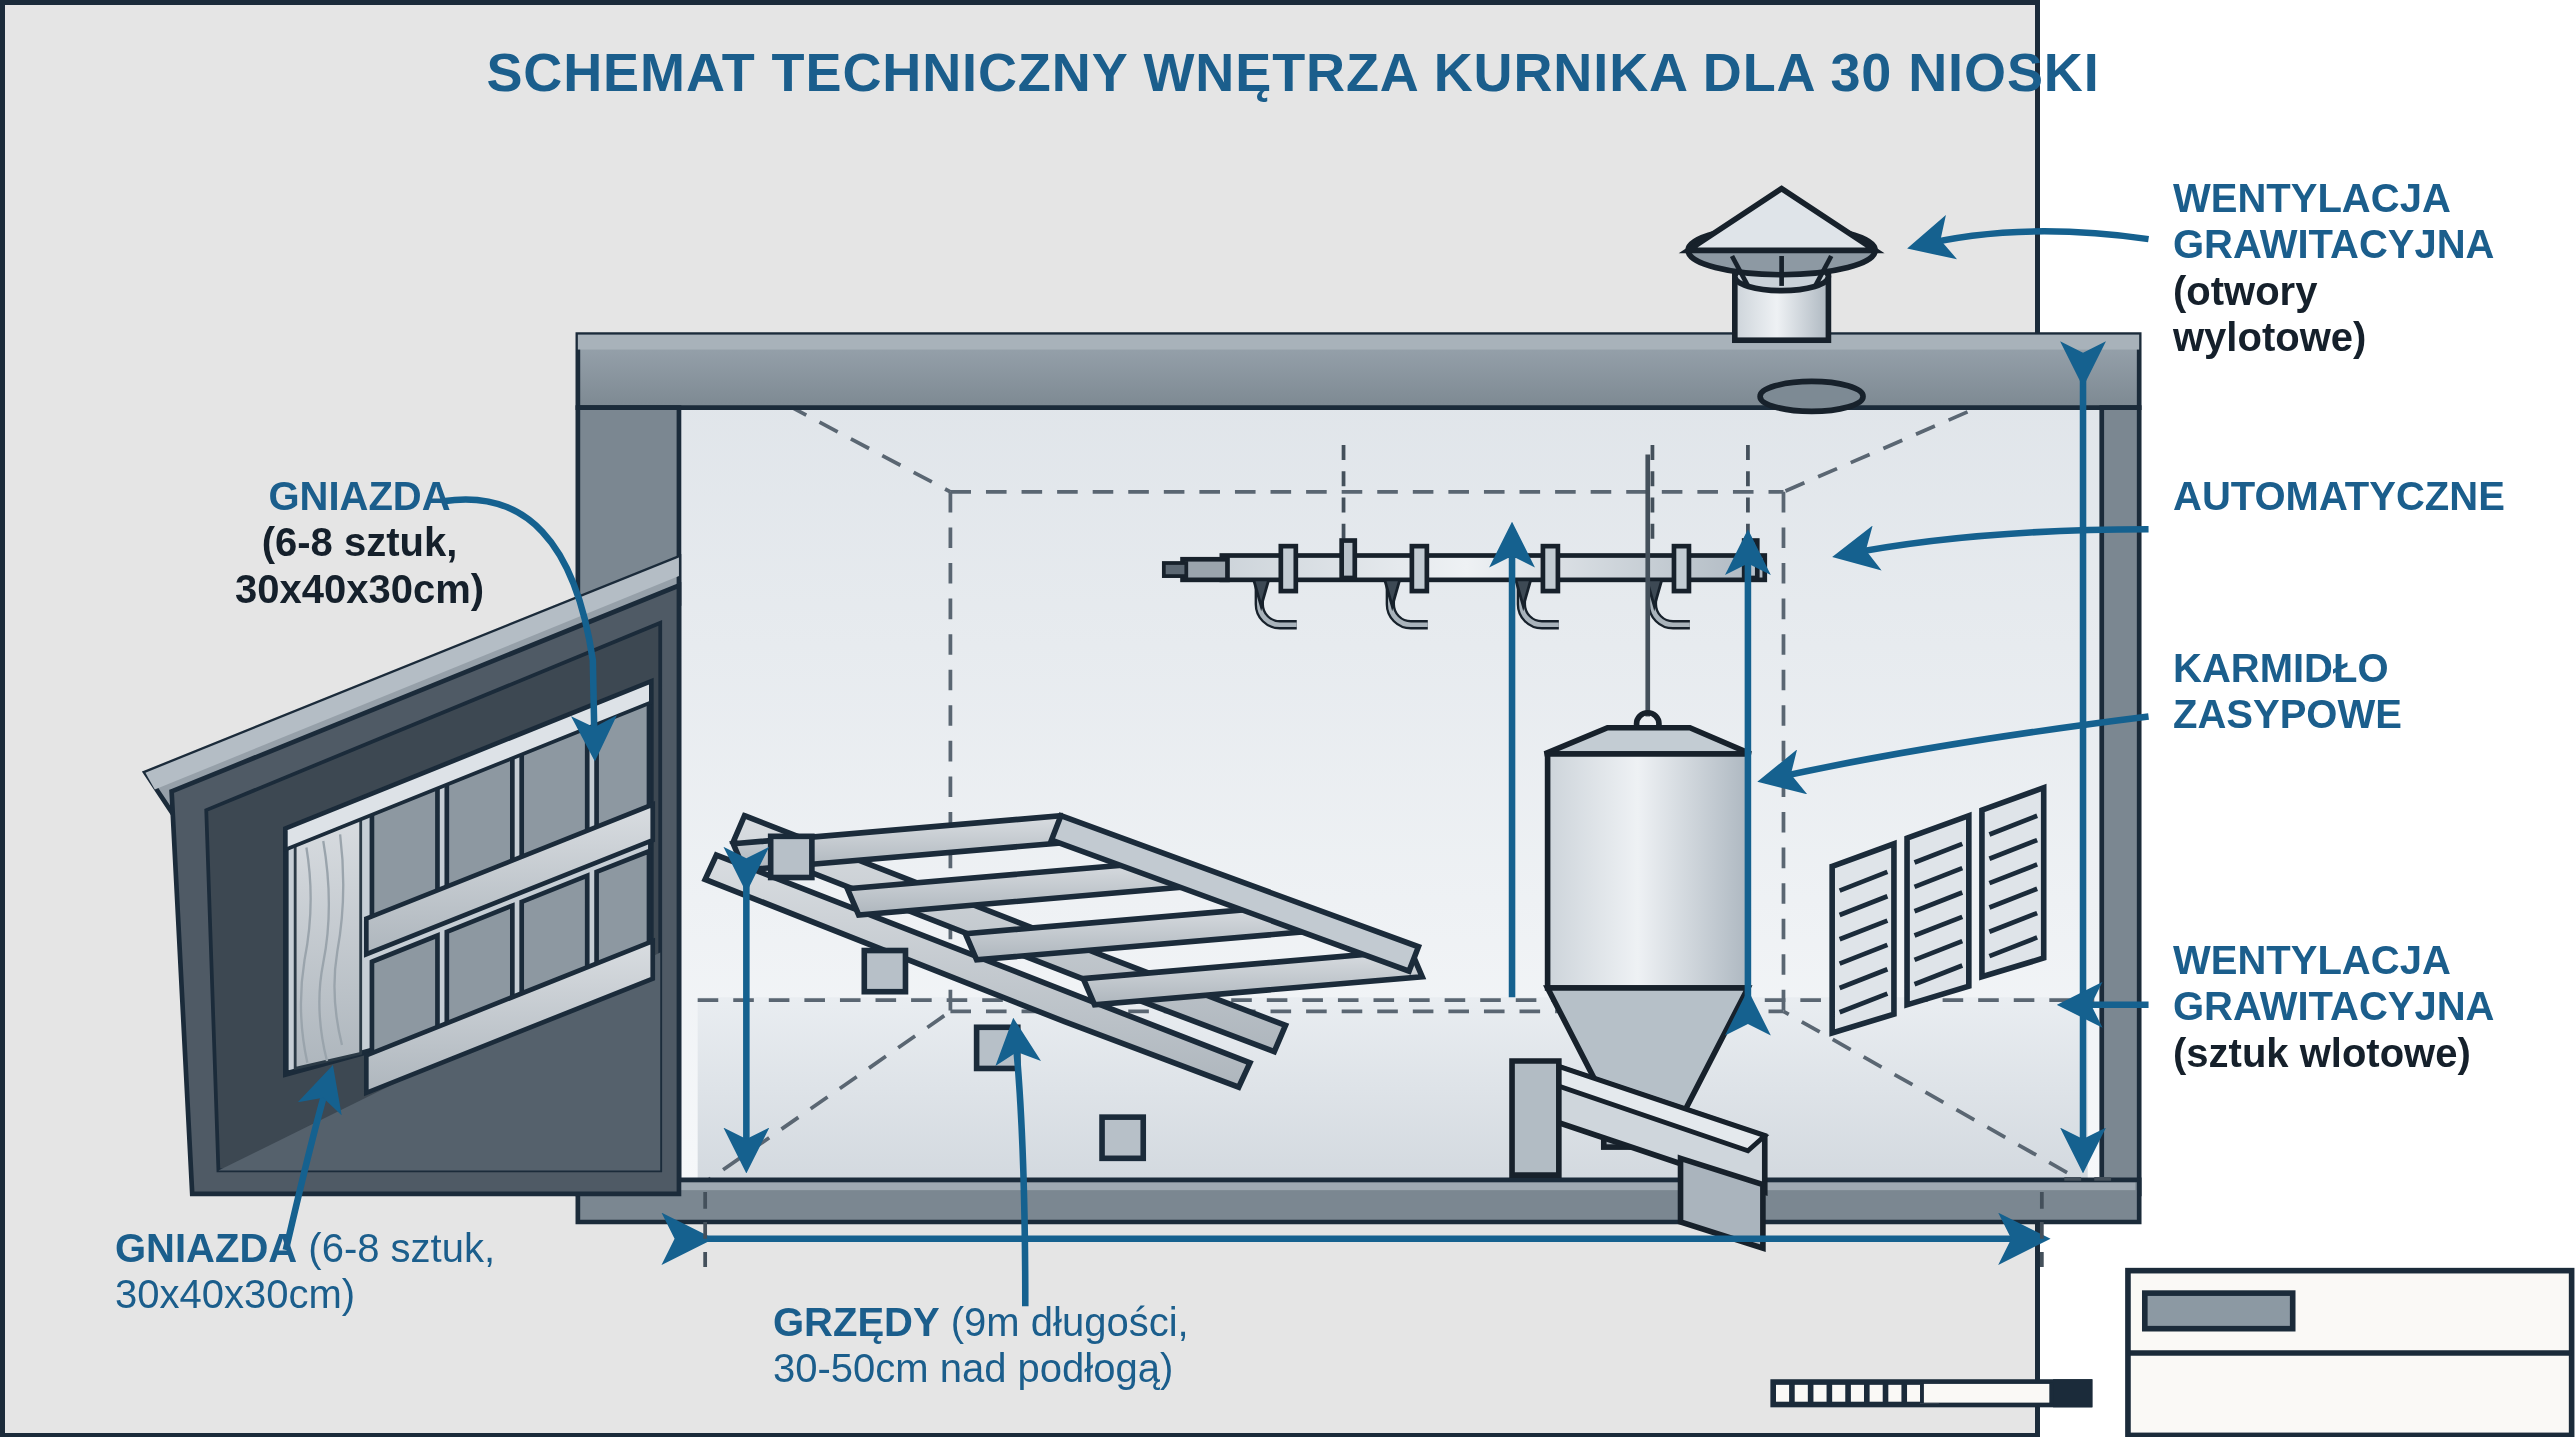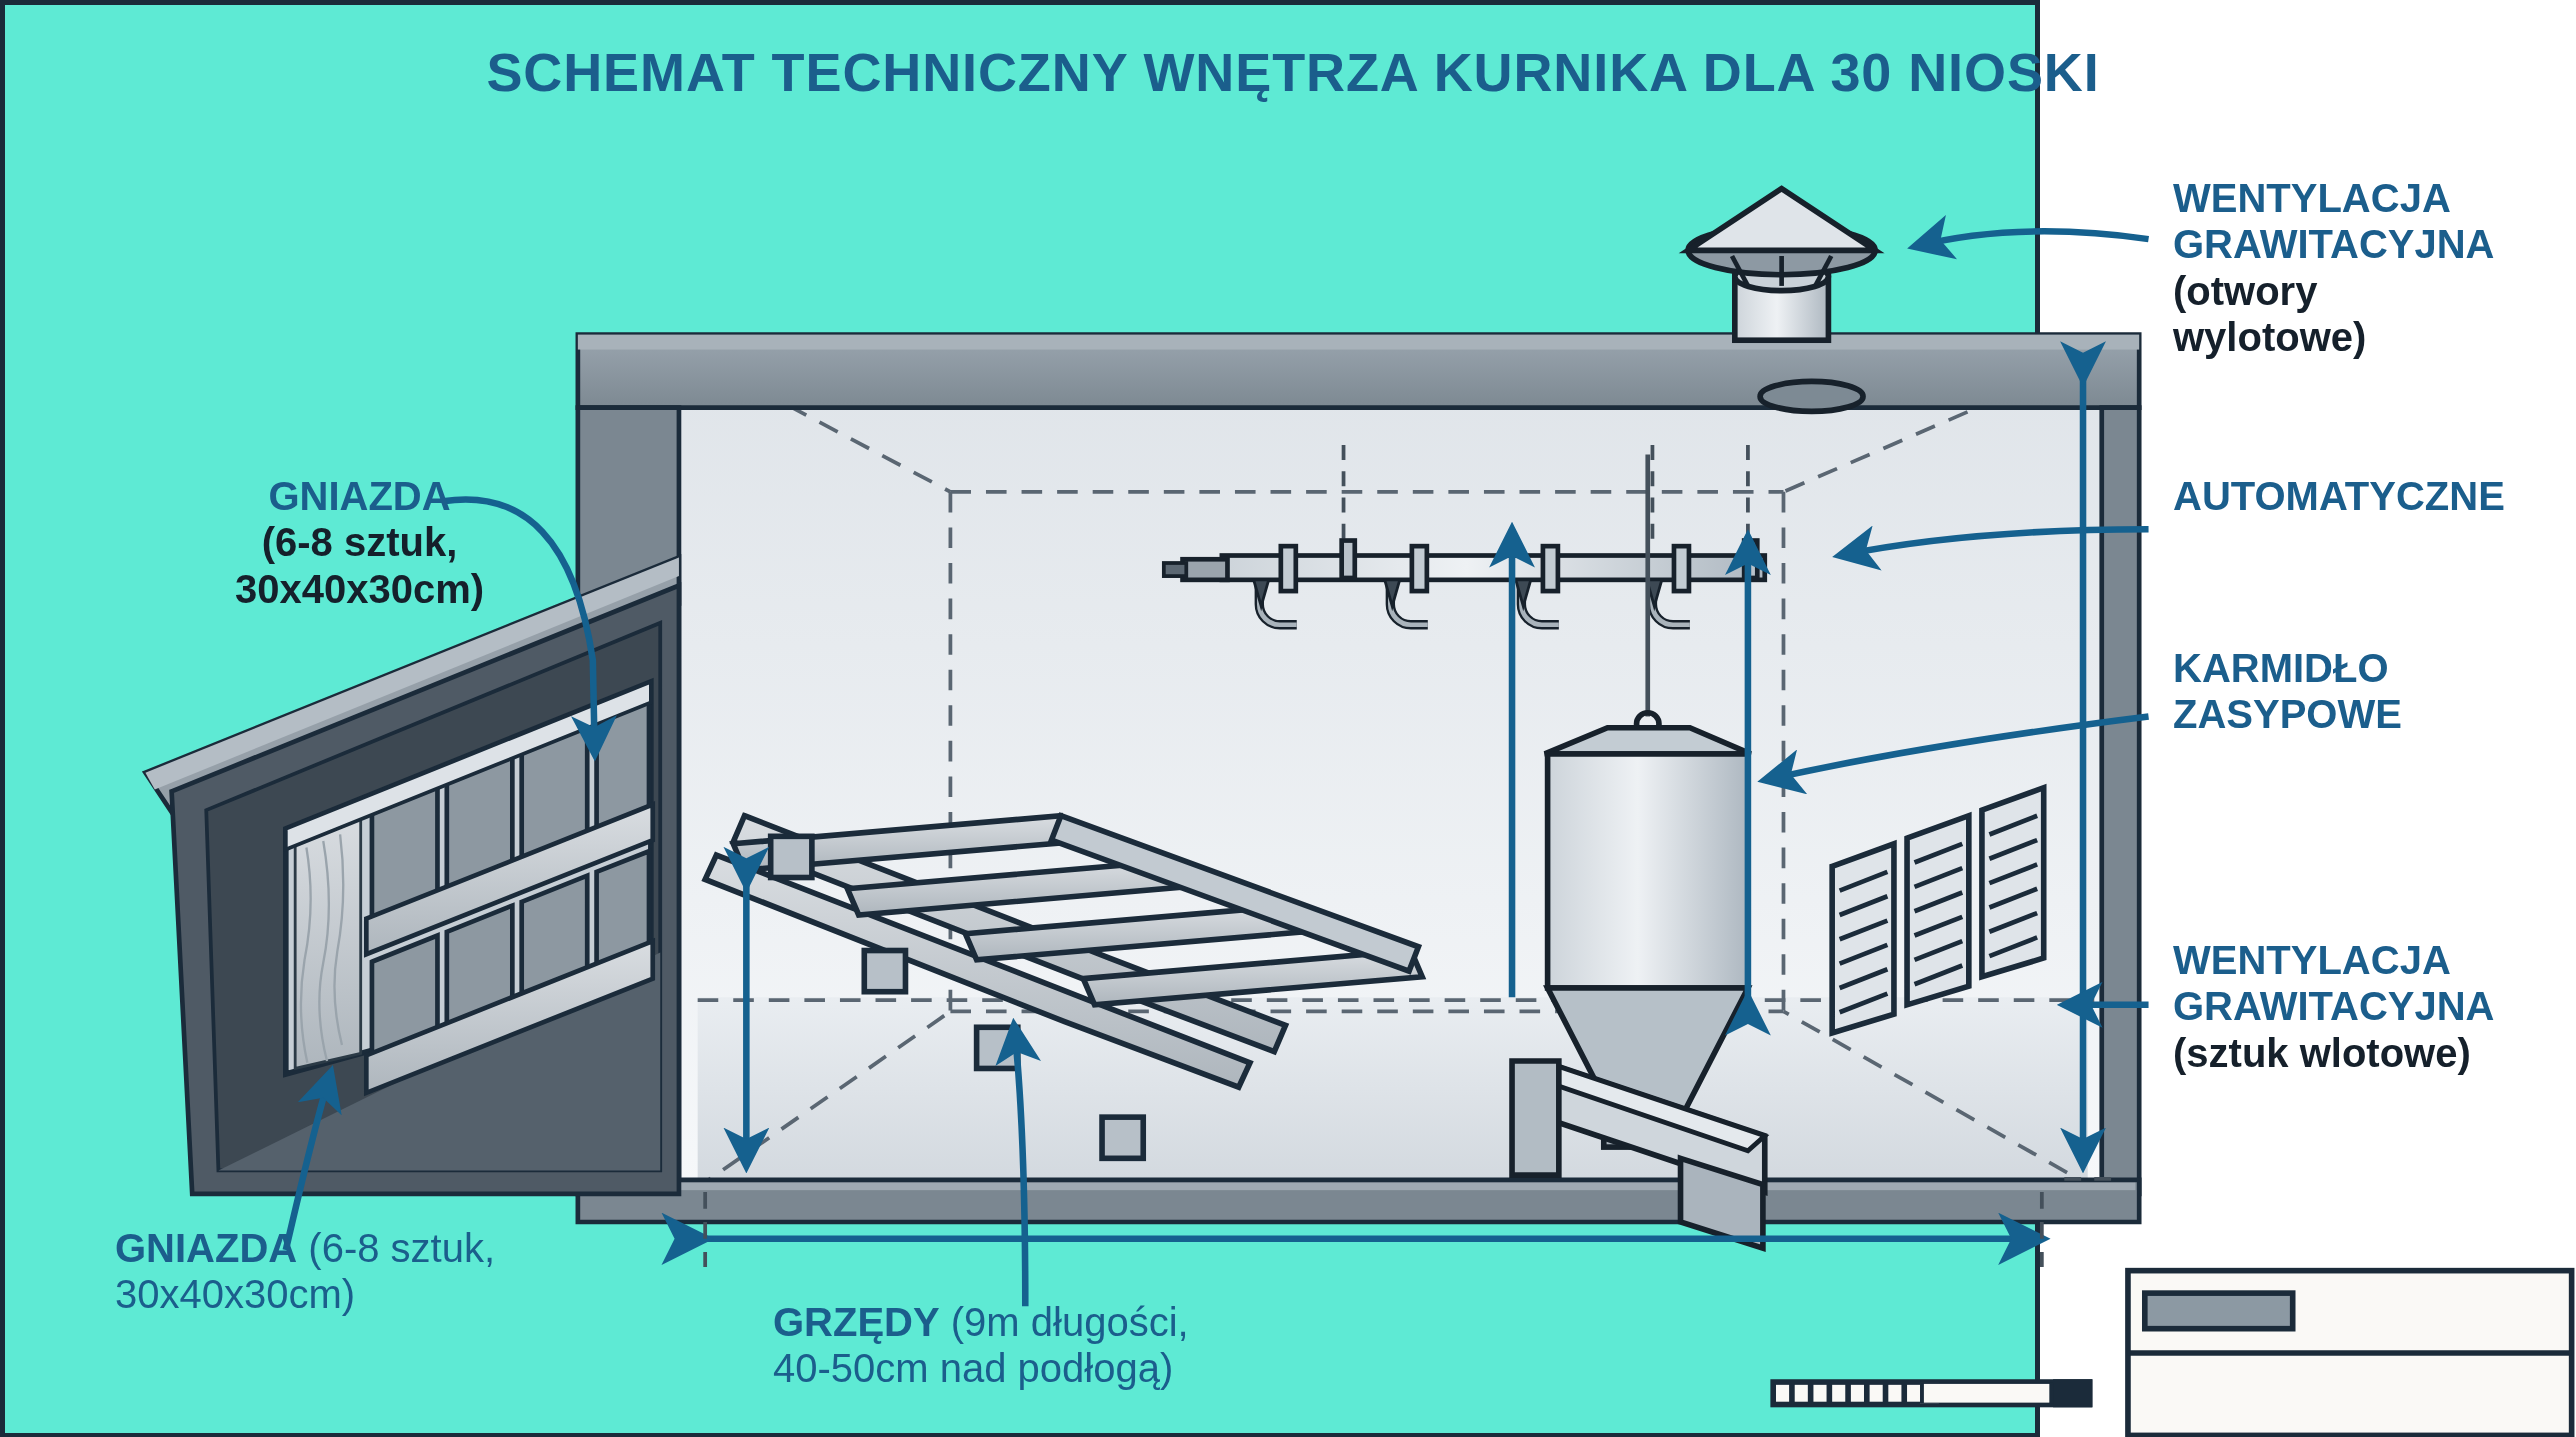--- a/index.html
+++ b/index.html
@@ -1,17 +1,17 @@
 <!DOCTYPE html>
 <html style="font-size:15px"><head>
 <meta charset="utf-8">
 <style>
   html,body{margin:0;padding:0;background:#fff;}
   body{width:2576px;height:1438px;font-family:"Liberation Sans",sans-serif;overflow:hidden;}
-  #stage{position:relative;width:2040px;height:1438px;background:#5eead4;
+  #stage{position:relative;width:2040px;height:1438px;background:#e5e5e5;
          border:5.6px solid #1b2b3a;box-sizing:border-box;}
   #svgroot{position:absolute;left:0;top:0;width:2576px;height:1438px;}
   .ttl{position:absolute;left:0;top:36px;width:2576px;text-align:center;
        font-size:54px;font-weight:bold;letter-spacing:0.9px;color:#1b5e8c;}
   .lbl{position:absolute;font-size:40px;line-height:1.16;font-weight:bold;color:#1b5e8c;}
   .lbl .sub{color:#15202b;font-weight:bold;}
   .lbl.cap{font-weight:normal;}
   .lbl.cap .hd{font-weight:bold;color:#1b5e8c;}
 </style>
 </head>
@@ -329,17 +329,17 @@
     <div>
       <span class="hd">GNIAZDA</span><span> (6-8 sztuk,</span>
     </div>
     <div>30x40x30cm)</div>
   </div>
 
   <div class="lbl cap" style="left:768px;top:1294px;">
     <div>
       <span class="hd">GRZĘDY</span><span> (9m długości,</span>
     </div>
-    <div>40-50cm nad podłogą)</div>
+    <div>30-50cm nad podłogą)</div>
   </div>
 
 </div>
 
 
 </body></html>

